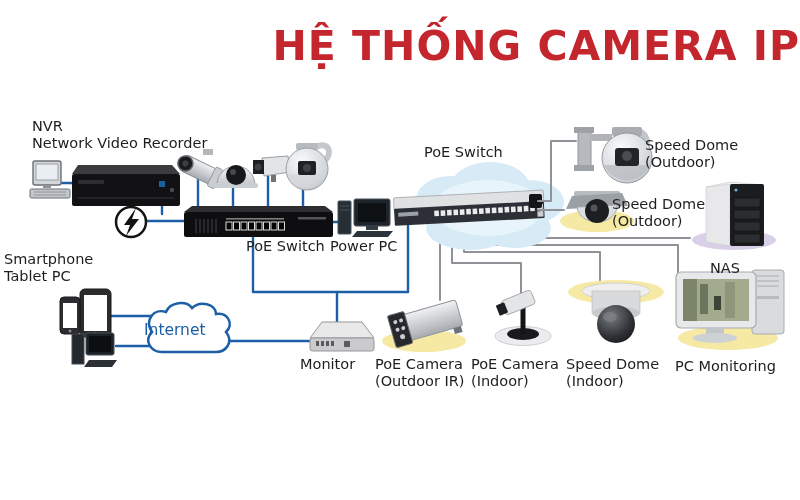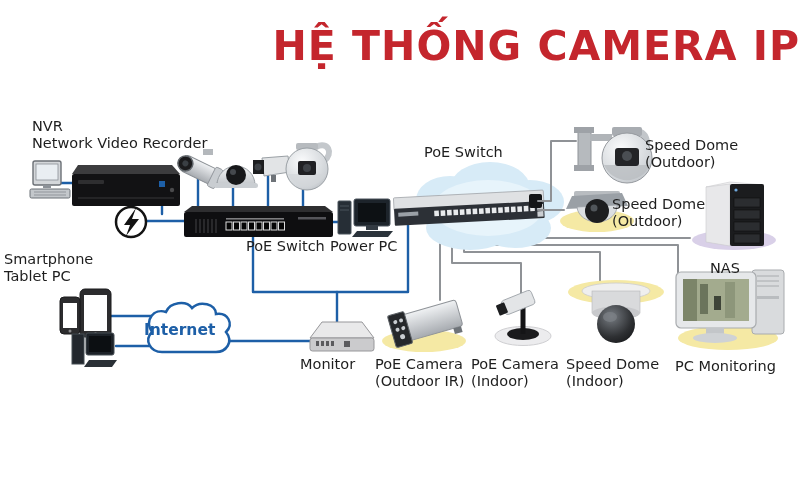--- a/index.html
+++ b/index.html
@@ -3,21 +3,21 @@
 <meta charset="utf-8">
 <style>
   html,body{margin:0;padding:0;background:#fff;}
   #stage{position:relative;width:800px;height:500px;background:#fff;overflow:hidden;
          font-family:"DejaVu Sans","Liberation Sans",sans-serif;}
   #diagram-svg{position:absolute;left:0;top:0;}
   .title{position:absolute;left:0;right:0;top:22px;text-align:right;
          font-size:41px;font-weight:bold;letter-spacing:1px;color:var(--title_red,#c4262d);}
   .label{position:absolute;text-align:left;white-space:pre-line;
          font-size:14.5px;line-height:1.2;color:var(--label_text,#1e1e1e);}
-  .label.internet{font-weight:bold;font-size:15.5px;color:var(--line_blue,#1d5fa7);}
+  .label.internet{font-weight:normal;font-size:15.5px;color:var(--line_blue,#1d5fa7);}
 </style>
 </head>
 <body>
 
 <div id="stage">
 
   <svg id="diagram-svg" width="800" height="500" viewBox="0 0 800 500">
     <defs>
       <linearGradient id="gMetal" x1="0" y1="0" x2="0" y2="1">
         <stop offset="0" stop-color="#f0f2f4"></stop>

